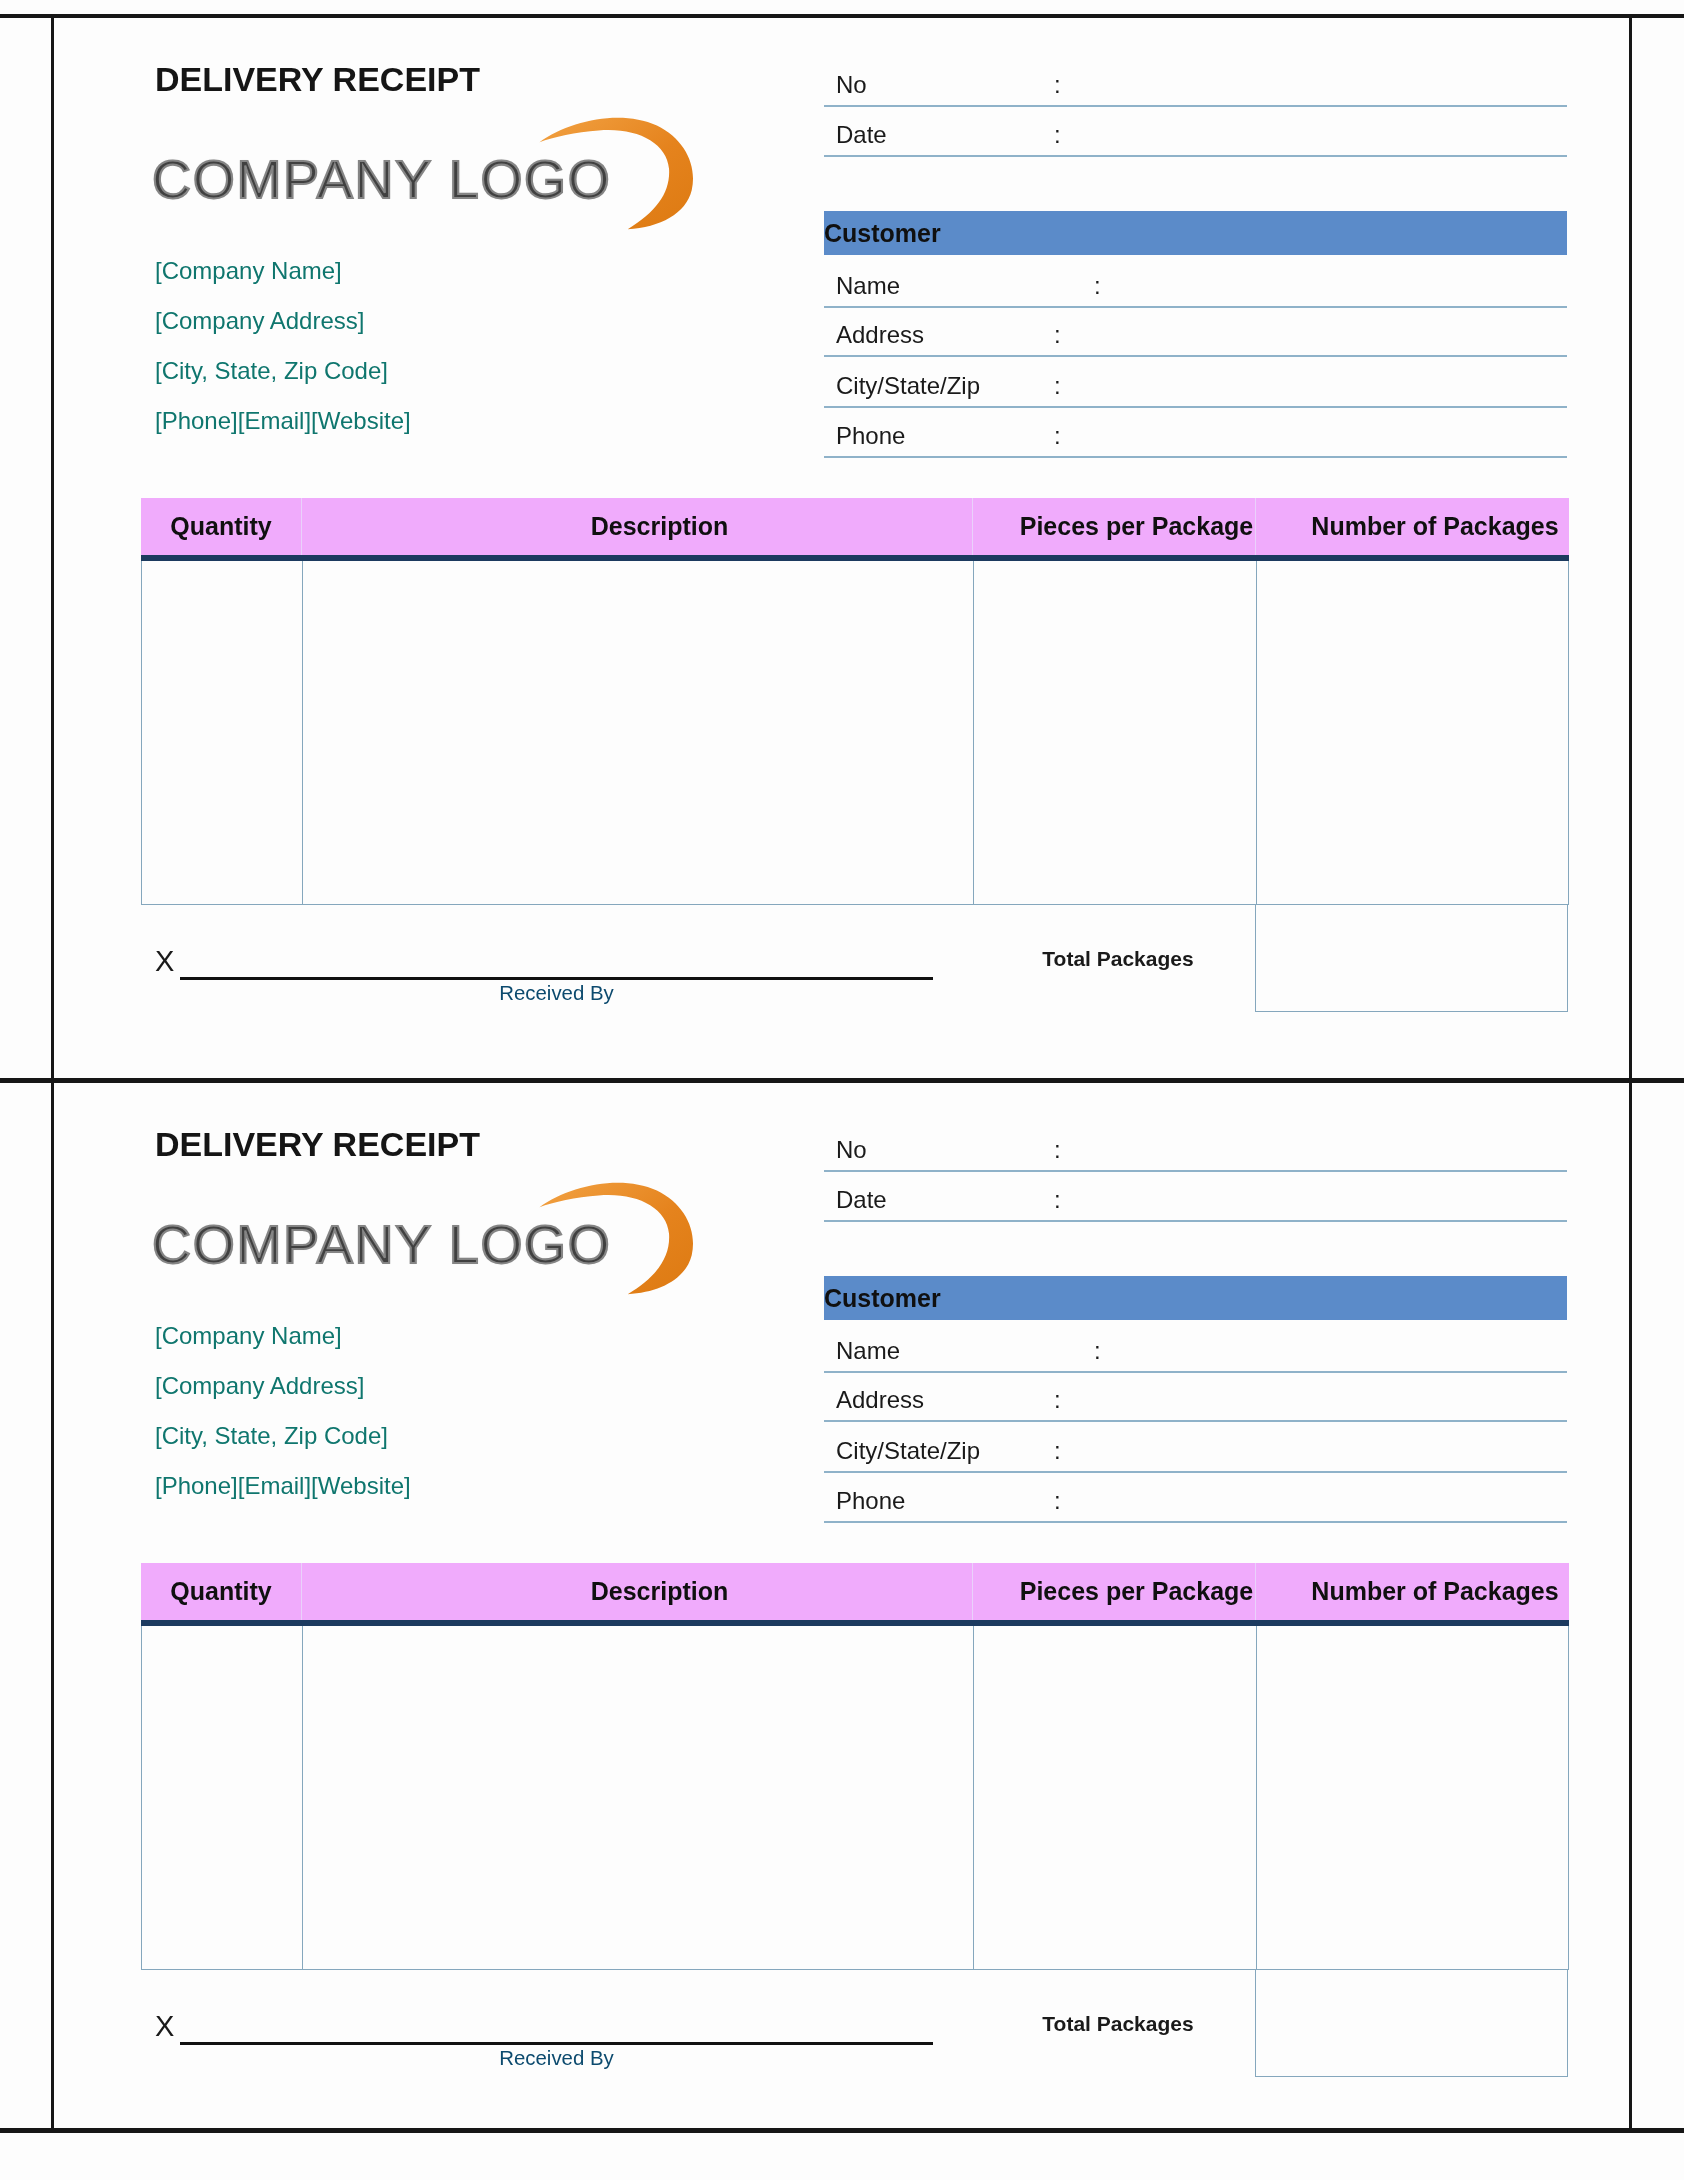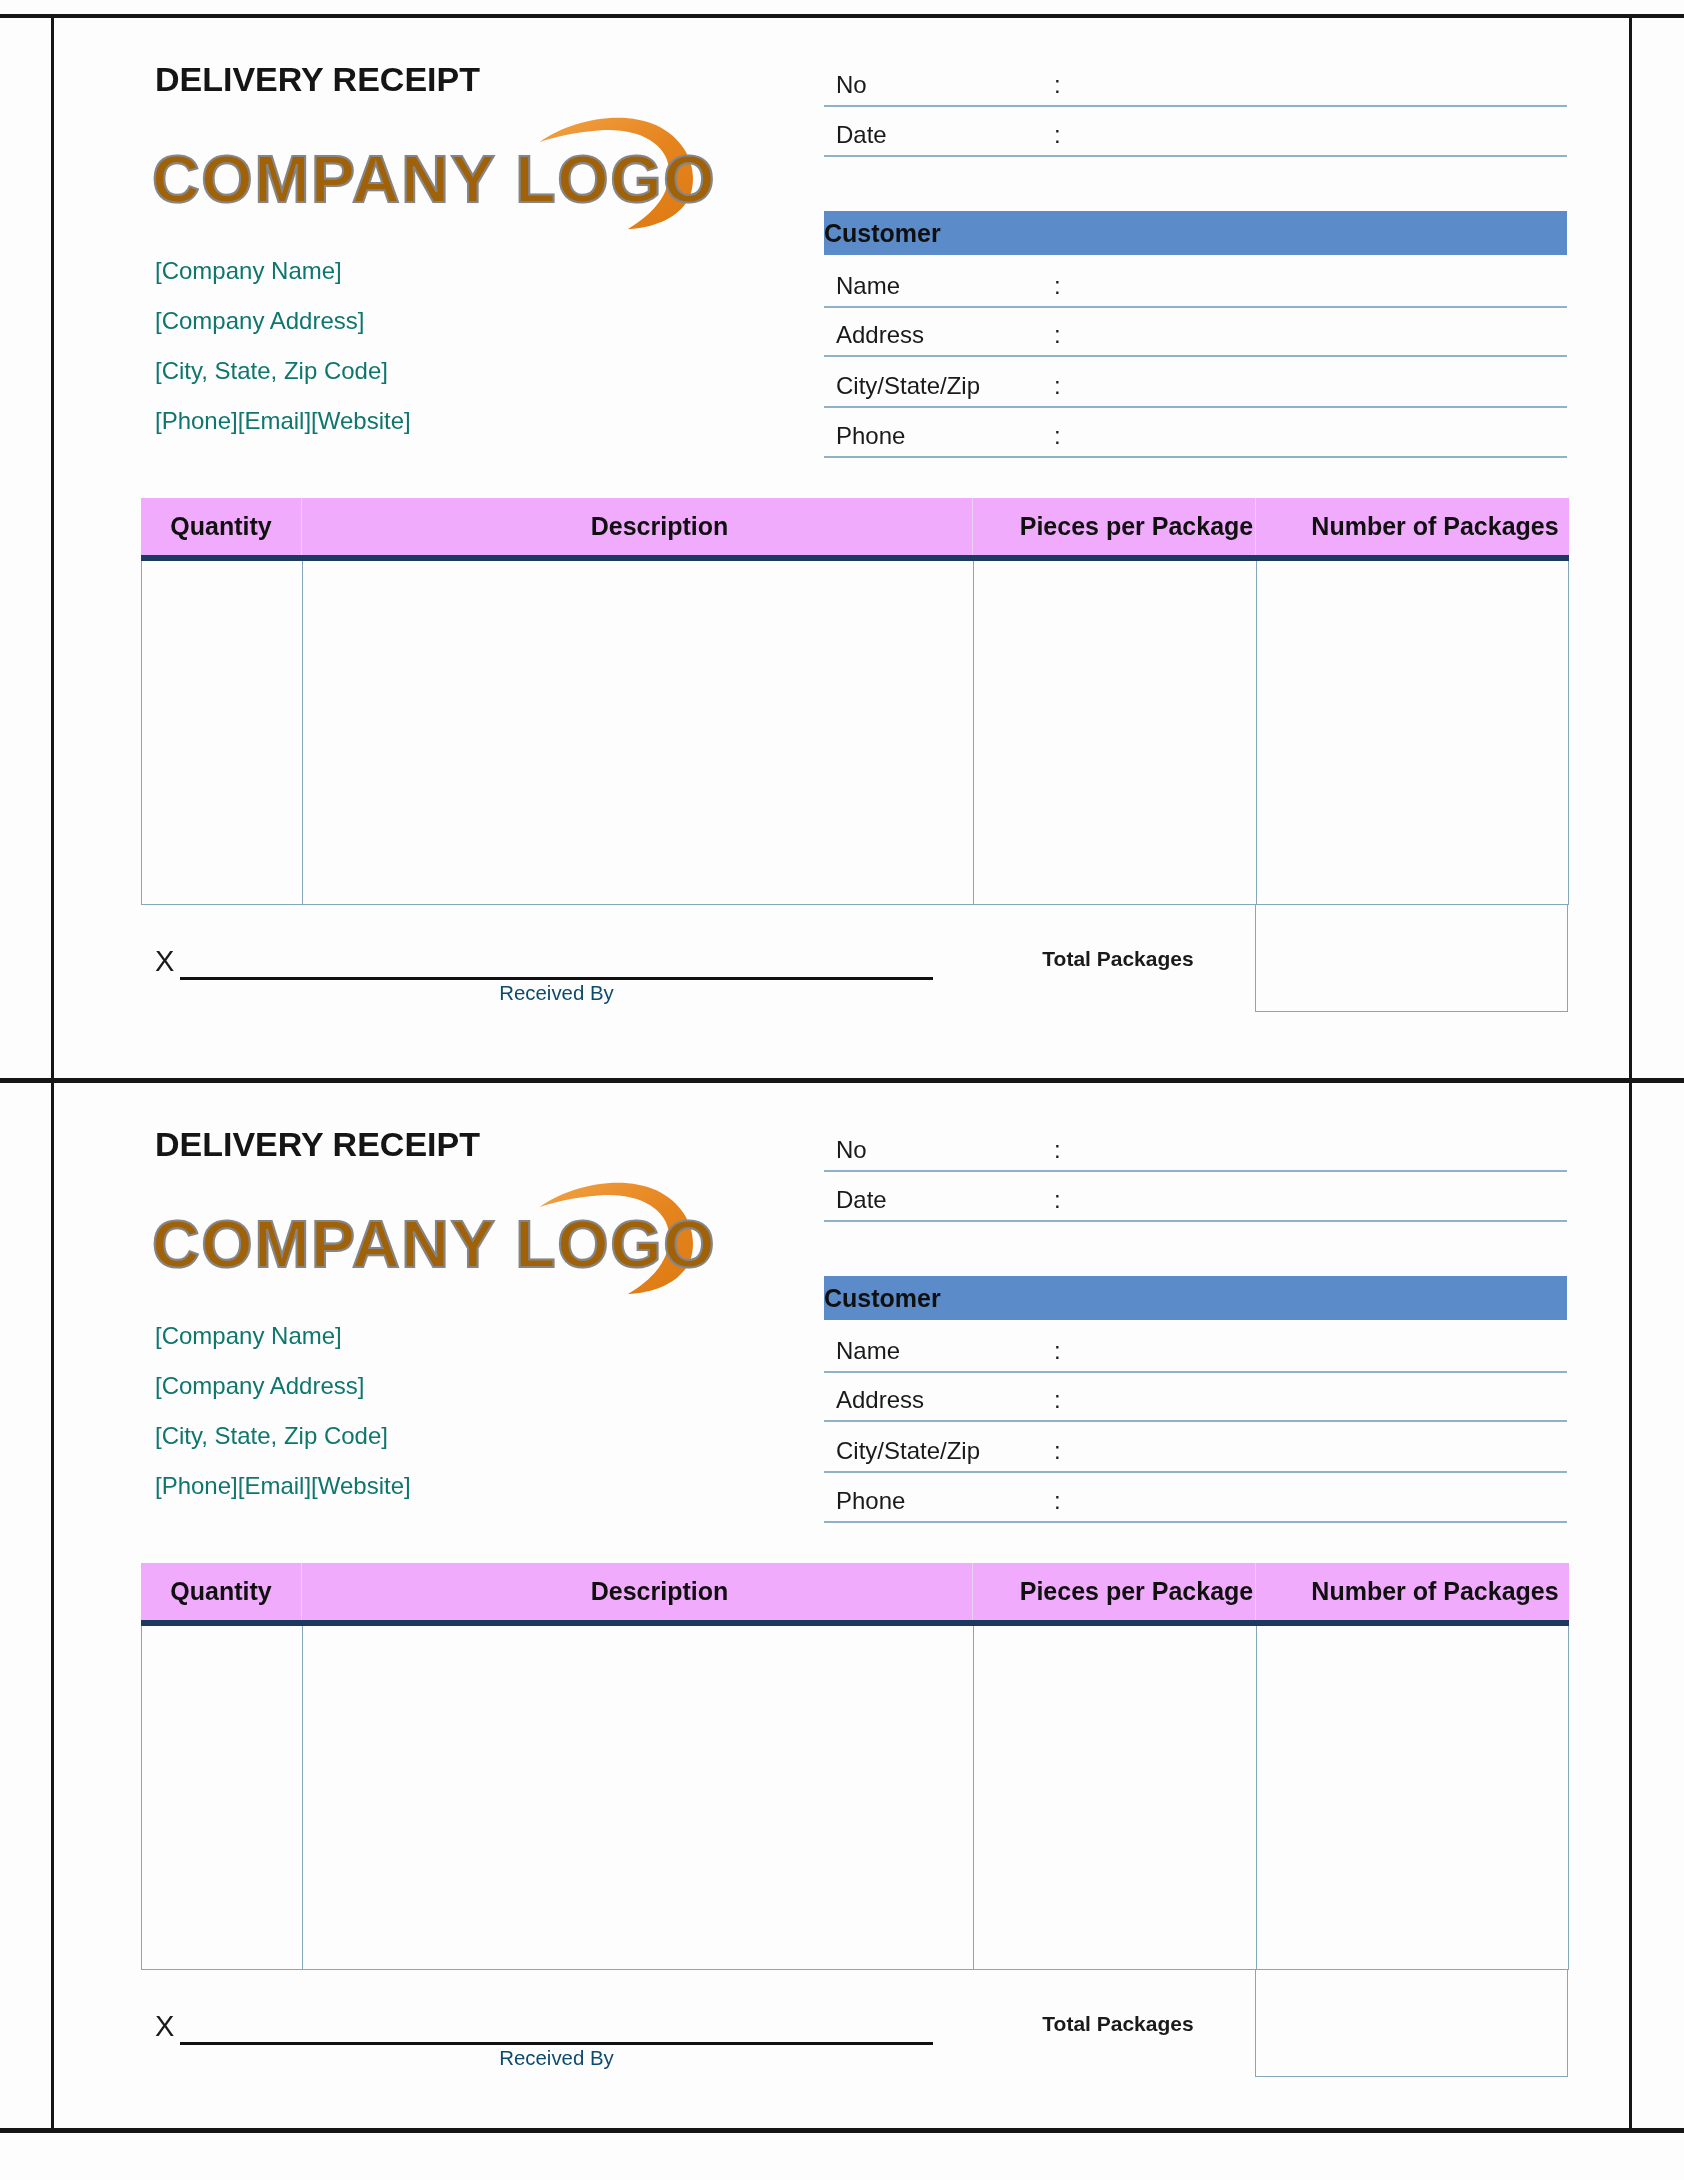--- a/index.html
+++ b/index.html
@@ -19,39 +19,39 @@
   .half { position:absolute; left:16px; width:100%; height:1060px; }
   #half-top    { top:18px; }
   #half-bottom { top:1083px; }
 
   .title { position:absolute; left:139px; top:43px; margin:0; font-size:34px; line-height:37px;
            font-weight:bold; letter-spacing:0; color:#151515; }
 
   
   .logo { position:absolute; left:136px; top:94px; width:579px; height:136px; }
   .logo-text {
-    position:absolute; left:0; top:39px; font-size:66px; line-height:56px; font-weight:bold;
-    letter-spacing:1.7px; color:#a16207; -webkit-text-stroke:2.1px #858585;
+    position:absolute; left:0; top:39px; font-size:54px; line-height:56px; font-weight:normal;
+    letter-spacing:1.7px; color:#404040; -webkit-text-stroke:2.1px #858585;
     text-shadow:0 0 1.7px #a9a9a9;
   }
   .swoosh { position:absolute; left:385px; top:1.7px; width:162px; height:116px; }
 
   .company-info { position:absolute; left:139px; top:228px; font-size:24px; line-height:50px; color:#0f766e; }
 
   
   .fields { position:absolute; left:808px; top:0; width:743px; }
   .frow { position:absolute; left:0; width:100%; box-sizing:border-box;
           display:flex; align-items:flex-end; padding:0 0 6px 12px;
           border-bottom:2.6px solid #8fb2c9; font-size:24px; }
   .flabel { width:218px; flex:0 0 218px; }
   .fcolon { width:17px; flex:0 0 17px; }
   .fvalue { flex:1; }
   #half-top .frow-no,    #half-bottom .frow-no    { top:49px;  height:40px; }
   #half-top .frow-date,  #half-bottom .frow-date  { top:96px; height:43px; }
-  #half-top .frow-name,  #half-bottom .frow-name  { top:247px; height:43px; }
+  #half-top .frow-name,  #half-bottom .frow-name  { top:247px; height:43px;gap:40px; }
   #half-top .frow-addr,  #half-bottom .frow-addr  { top:296px; height:43px; }
   #half-top .frow-city,  #half-bottom .frow-city  { top:347px; height:43px; }
   #half-top .frow-phone, #half-bottom .frow-phone { top:397px; height:43px; }
 
   .cust-bar { position:absolute; left:0; top:193px; width:100%; height:44px; box-sizing:border-box;
               background:#5b8bc9; color:#101010; font-weight:bold; font-size:25px;
               display:flex; align-items:center; }
 
   
   .items { position:absolute; left:125px; top:480px; width:1428px; }

